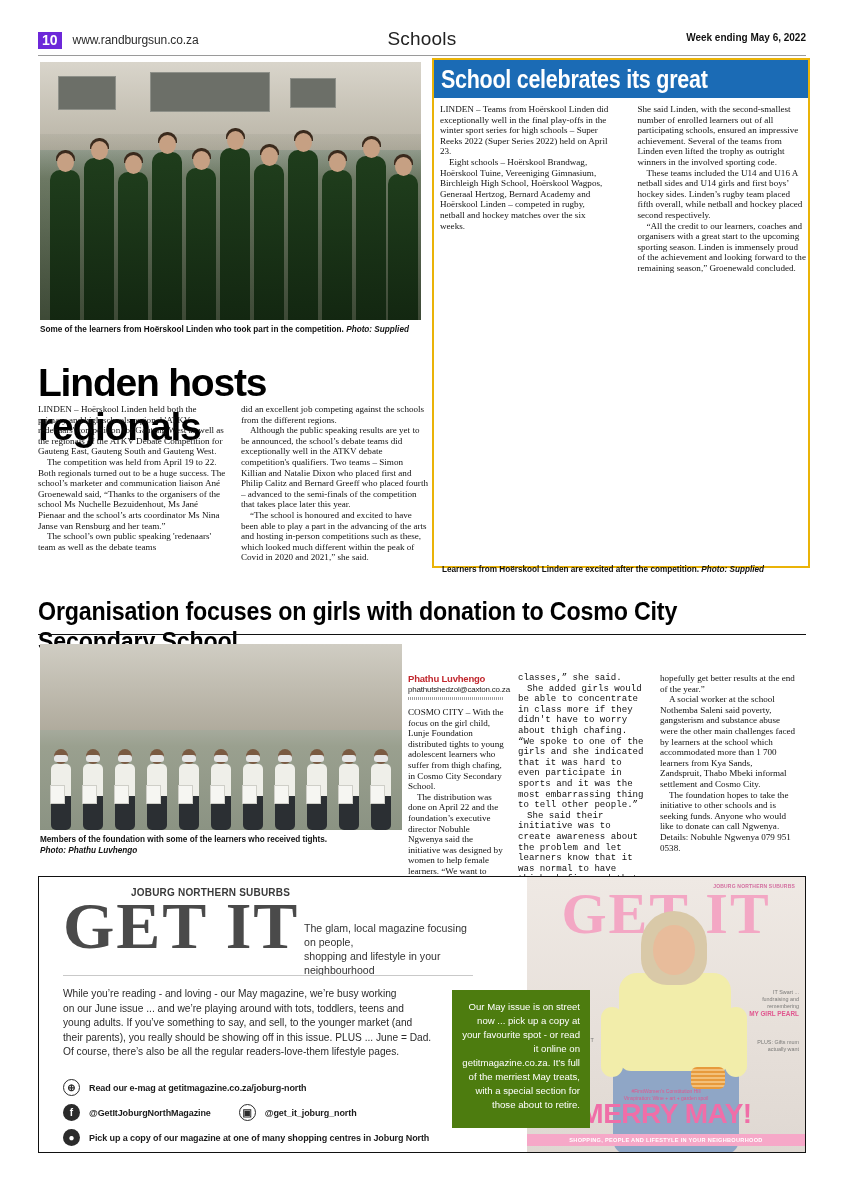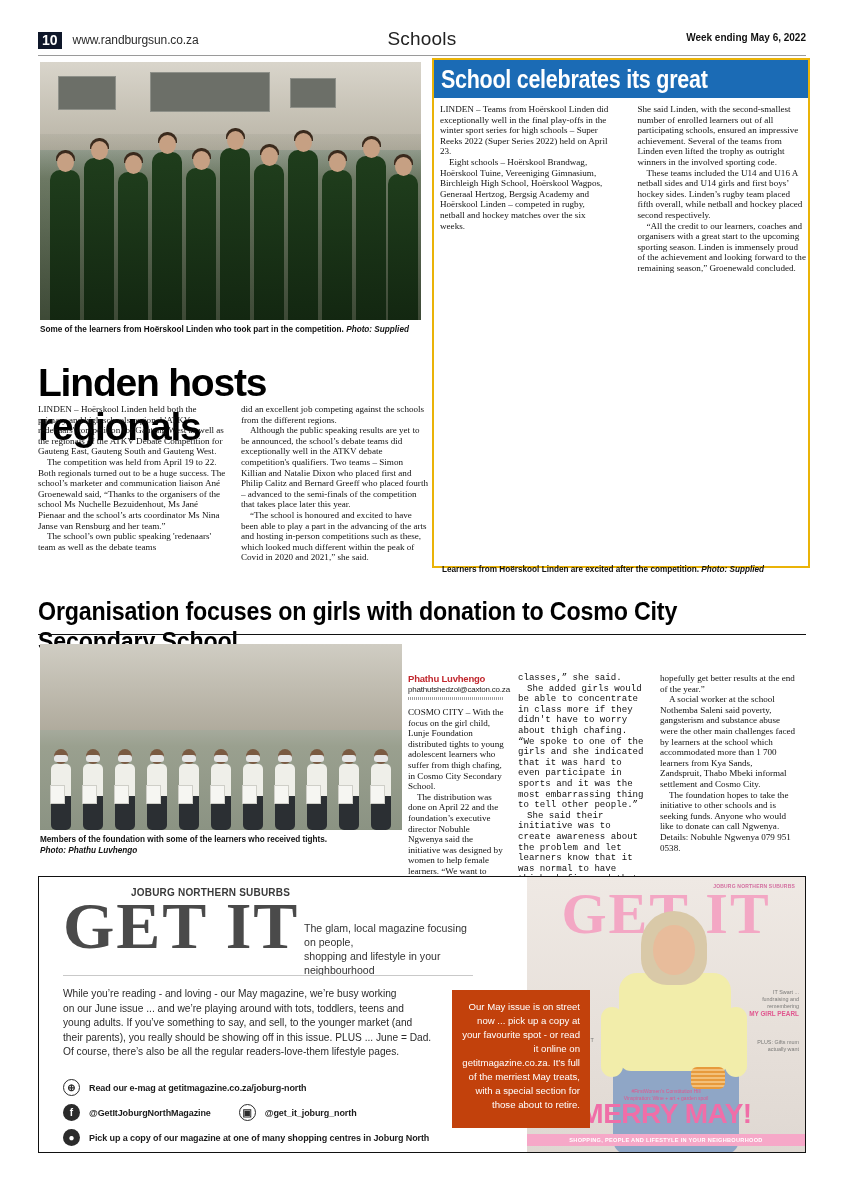--- a/index.html
+++ b/index.html
@@ -9,21 +9,21 @@
     font-family: "Liberation Serif", serif;
     overflow: hidden;
   }
   .page { position: relative; width: 842px; height: 1191px; background:#fff; }
 
   
   .masthead {
     position: absolute; left: 38px; top: 30px; width: 768px; height: 24px;
   }
   .pagenum {
-    display:inline-block; background:#0f172a; color:#fff;
+    display:inline-block; background:#6d28d9; color:#fff;
     font-family:"Liberation Sans", sans-serif; font-weight:bold;
     font-size: 14px; line-height: 17px; padding: 0 4px; vertical-align: middle;
   }
   .masthead-url {
     display:inline-block; font-family:"Liberation Sans", sans-serif;
     font-size: 12px; color:#2b2b2b; margin-left: 7px; vertical-align: middle;
     letter-spacing: -0.1px;
   }
   .masthead-section {
     position:absolute; left:0; top:-2px; width:768px; text-align:center;
@@ -179,21 +179,21 @@
   .cov-merry { position:absolute; left:0; bottom:22px; width:100%;
     text-align:center; font-family:"Liberation Sans", sans-serif; font-weight:bold;
     font-size:28px; color:#f06ea8; letter-spacing:-0.5px; }
   .cov-sub { position:absolute; left:0; bottom:50px; width:100%; text-align:center;
     font-family:"Liberation Sans", sans-serif; font-size:5px; color:#e0578f; line-height:7px;}
   .cov-footer { position:absolute; left:0; bottom:6px; width:100%; height:12px;
     background:#f6a8c8; color:#fff; font-family:"Liberation Sans", sans-serif;
     font-weight:bold; font-size:5.6px; display:flex; align-items:center;
     justify-content:center; letter-spacing:0.3px;}
   .ad-note { position:absolute; left:452px; top:990px; width:138px; height:138px;
-    background:#c2410c; color:#fff; font-family:"Liberation Sans", sans-serif;
+    background:#4d7c0f; color:#fff; font-family:"Liberation Sans", sans-serif;
     font-size:9.6px; line-height:14px; text-align:right; padding:10px 10px 0 8px; }
 </style>
 </head>
 <body>
 
 <div class="page">
 
   <div class="masthead">
     <span class="pagenum">10</span>
     <span class="masthead-url">www.randburgsun.co.za</span>
@@ -275,21 +275,21 @@
     </div>
   </div>
 
   <div class="bluebox">
     <div class="bluebox-head">
       <span>School celebrates its great success</span>
     </div>
     <div class="bb-cols">
       <div class="bb-col bodytext">
         <p class="first">LINDEN – Teams from Hoërskool Linden did exceptionally well in the final play-offs in the winter sport series for high schools – Super Reeks 2022 (Super Series 2022) held on April 23.</p>
-        <p>Eight schools – Hoërskool Brandwag, Hoërskool Tuine, Vereeniging Gimnasium, Birchleigh High School, Hoërskool Wagpos, Generaal Hertzog, Bergsig Academy and Hoërskool Linden – competed in rugby, netball and hockey matches over the six weeks.</p>
+        <p>Eight schools – Hoërskool Brandwag, Hoërskool Tuine, Vereeniging Gimnasium, Birchleigh High School, Hoërskool Wagpos, Generaal Hertzog, Bernard Academy and Hoërskool Linden – competed in rugby, netball and hockey matches over the six weeks.</p>
       </div>
       <div class="bb-col bodytext">
         <p class="first">She said Linden, with the second-smallest number of enrolled learners out of all participating schools, ensured an impressive achievement. Several of the teams from Linden even lifted the trophy as outright winners in the involved sporting code.</p>
         <p>These teams included the U14 and U16 A netball sides and U14 girls and first boys’ hockey sides. Linden’s rugby team placed fifth overall, while netball and hockey placed second respectively.</p>
         <p>“All the credit to our learners, coaches and organisers with a great start to the upcoming sporting season. Linden is immensely proud of the achievement and looking forward to the remaining season,” Groenewald concluded.</p>
       </div>
     </div>
 
     <div class="caption" style="left:8px; top:504px; width:362px;">
       <span>Learners from Hoërskool Linden are excited after the competition.</span>

